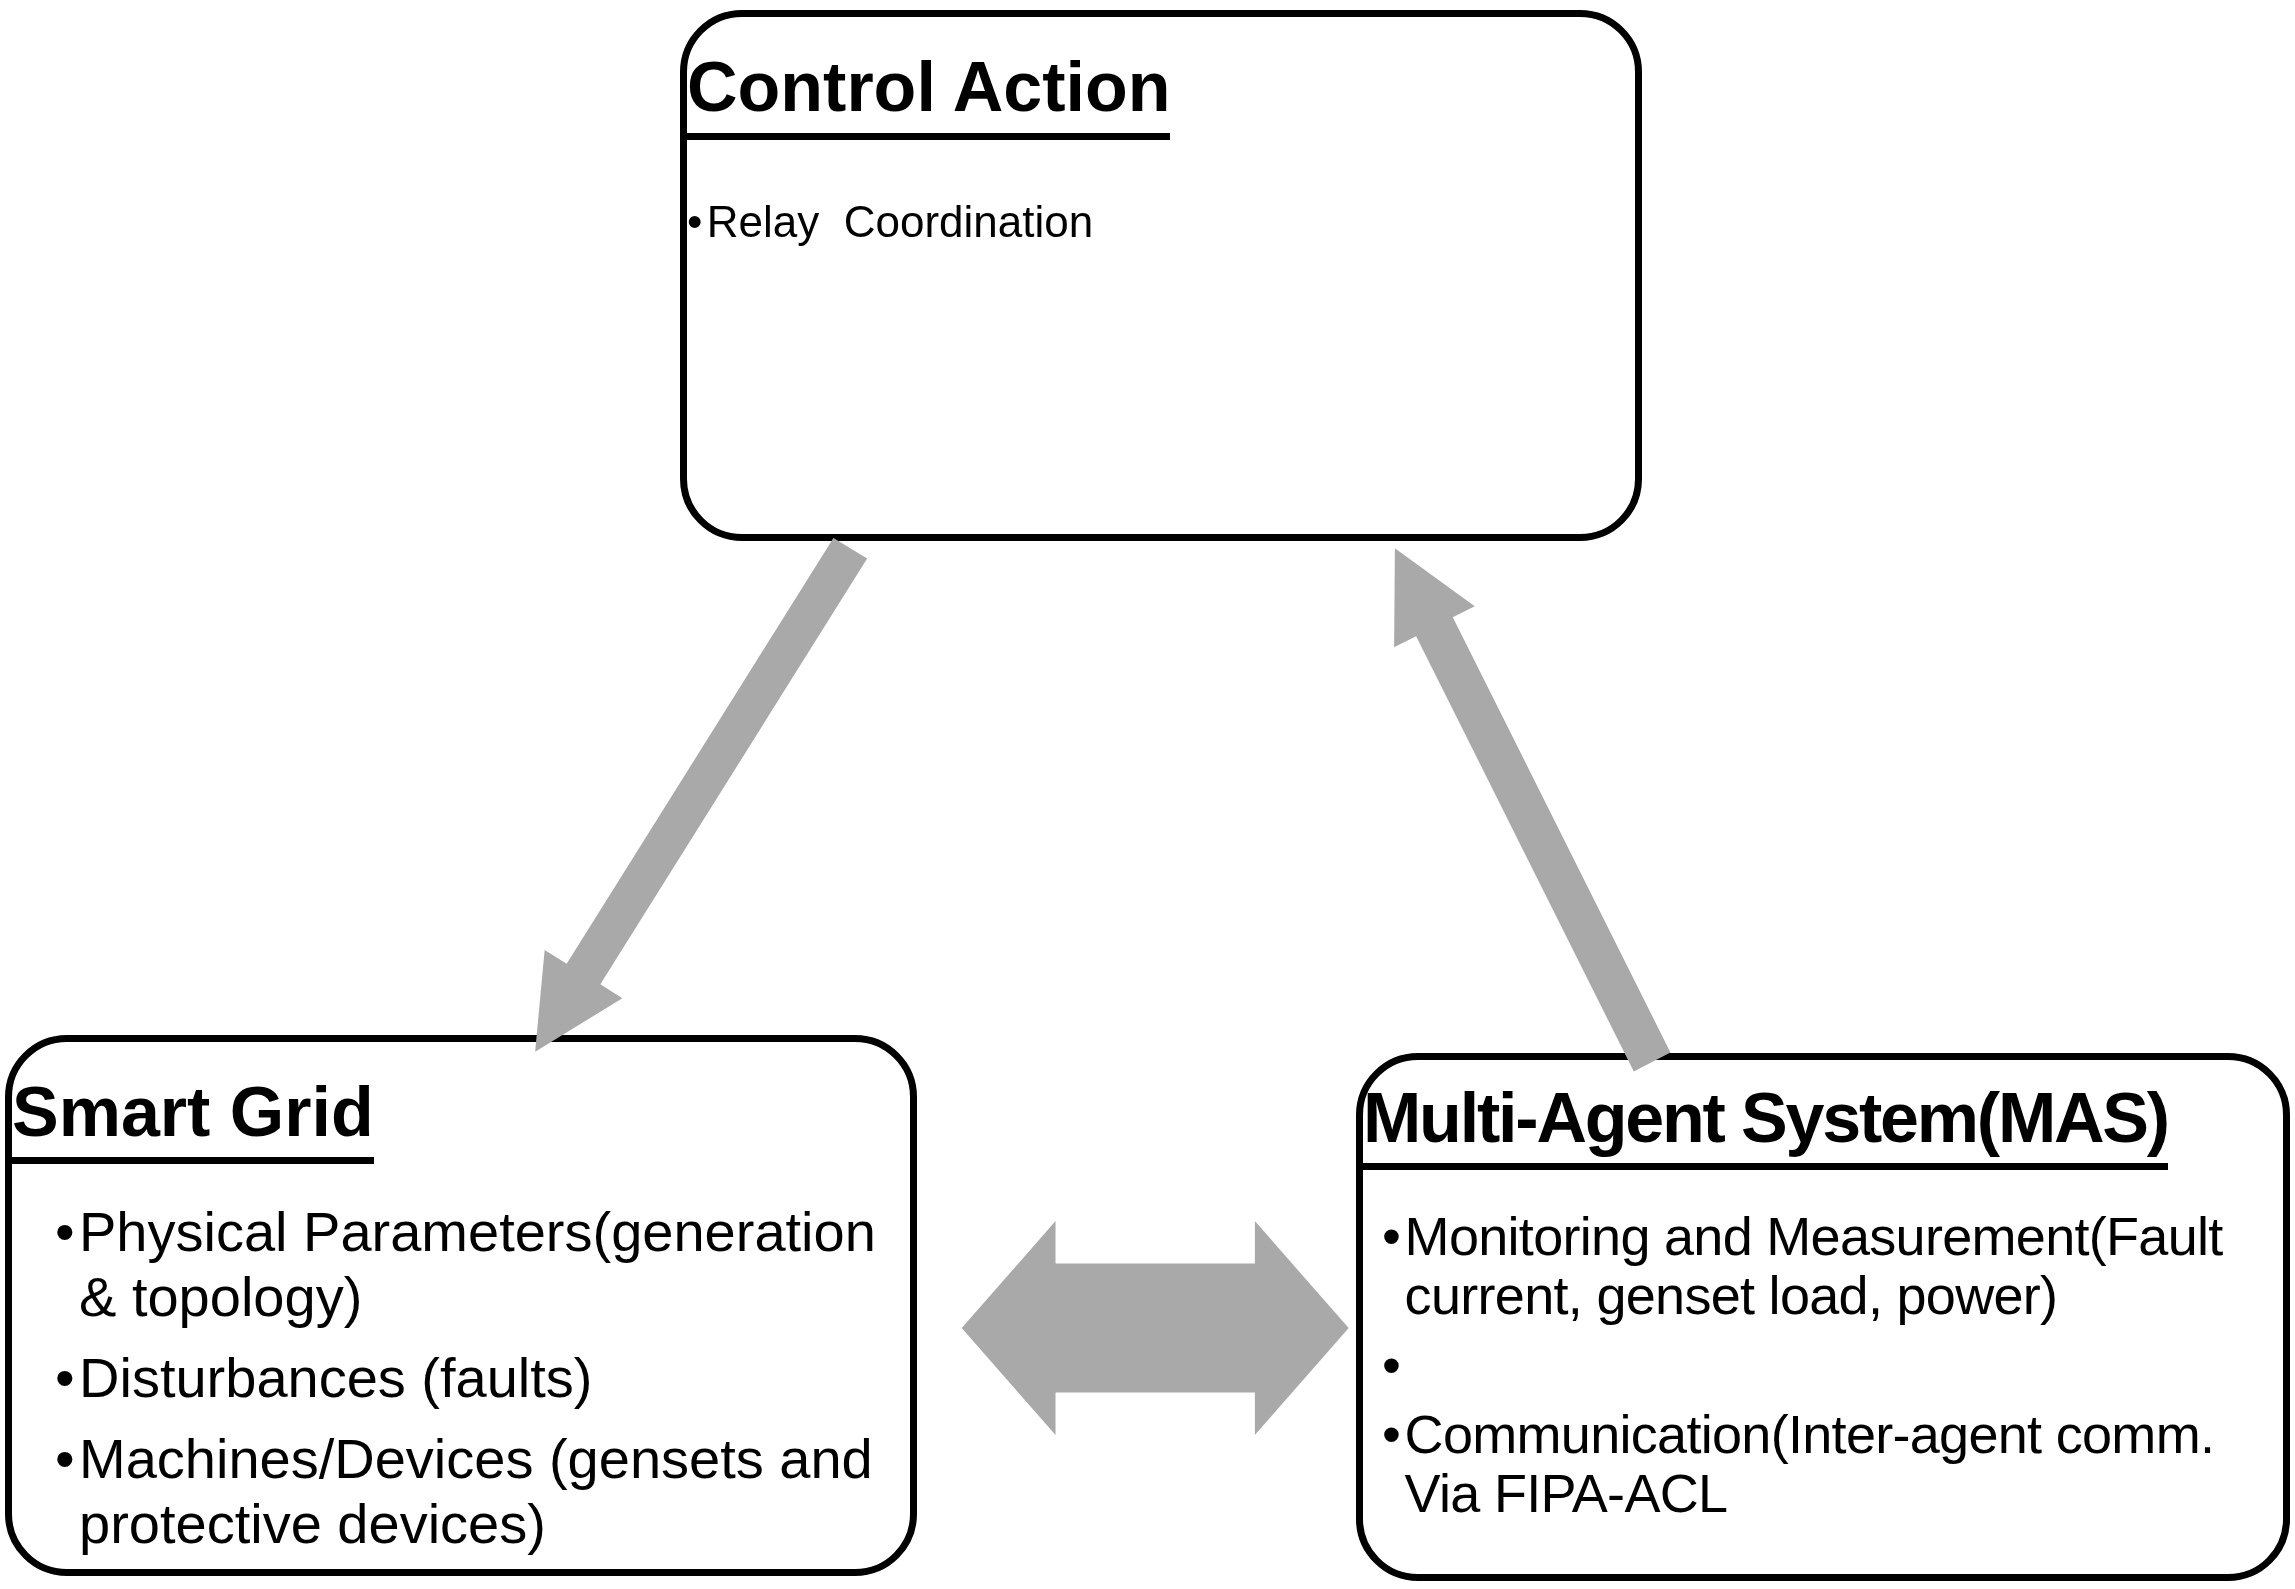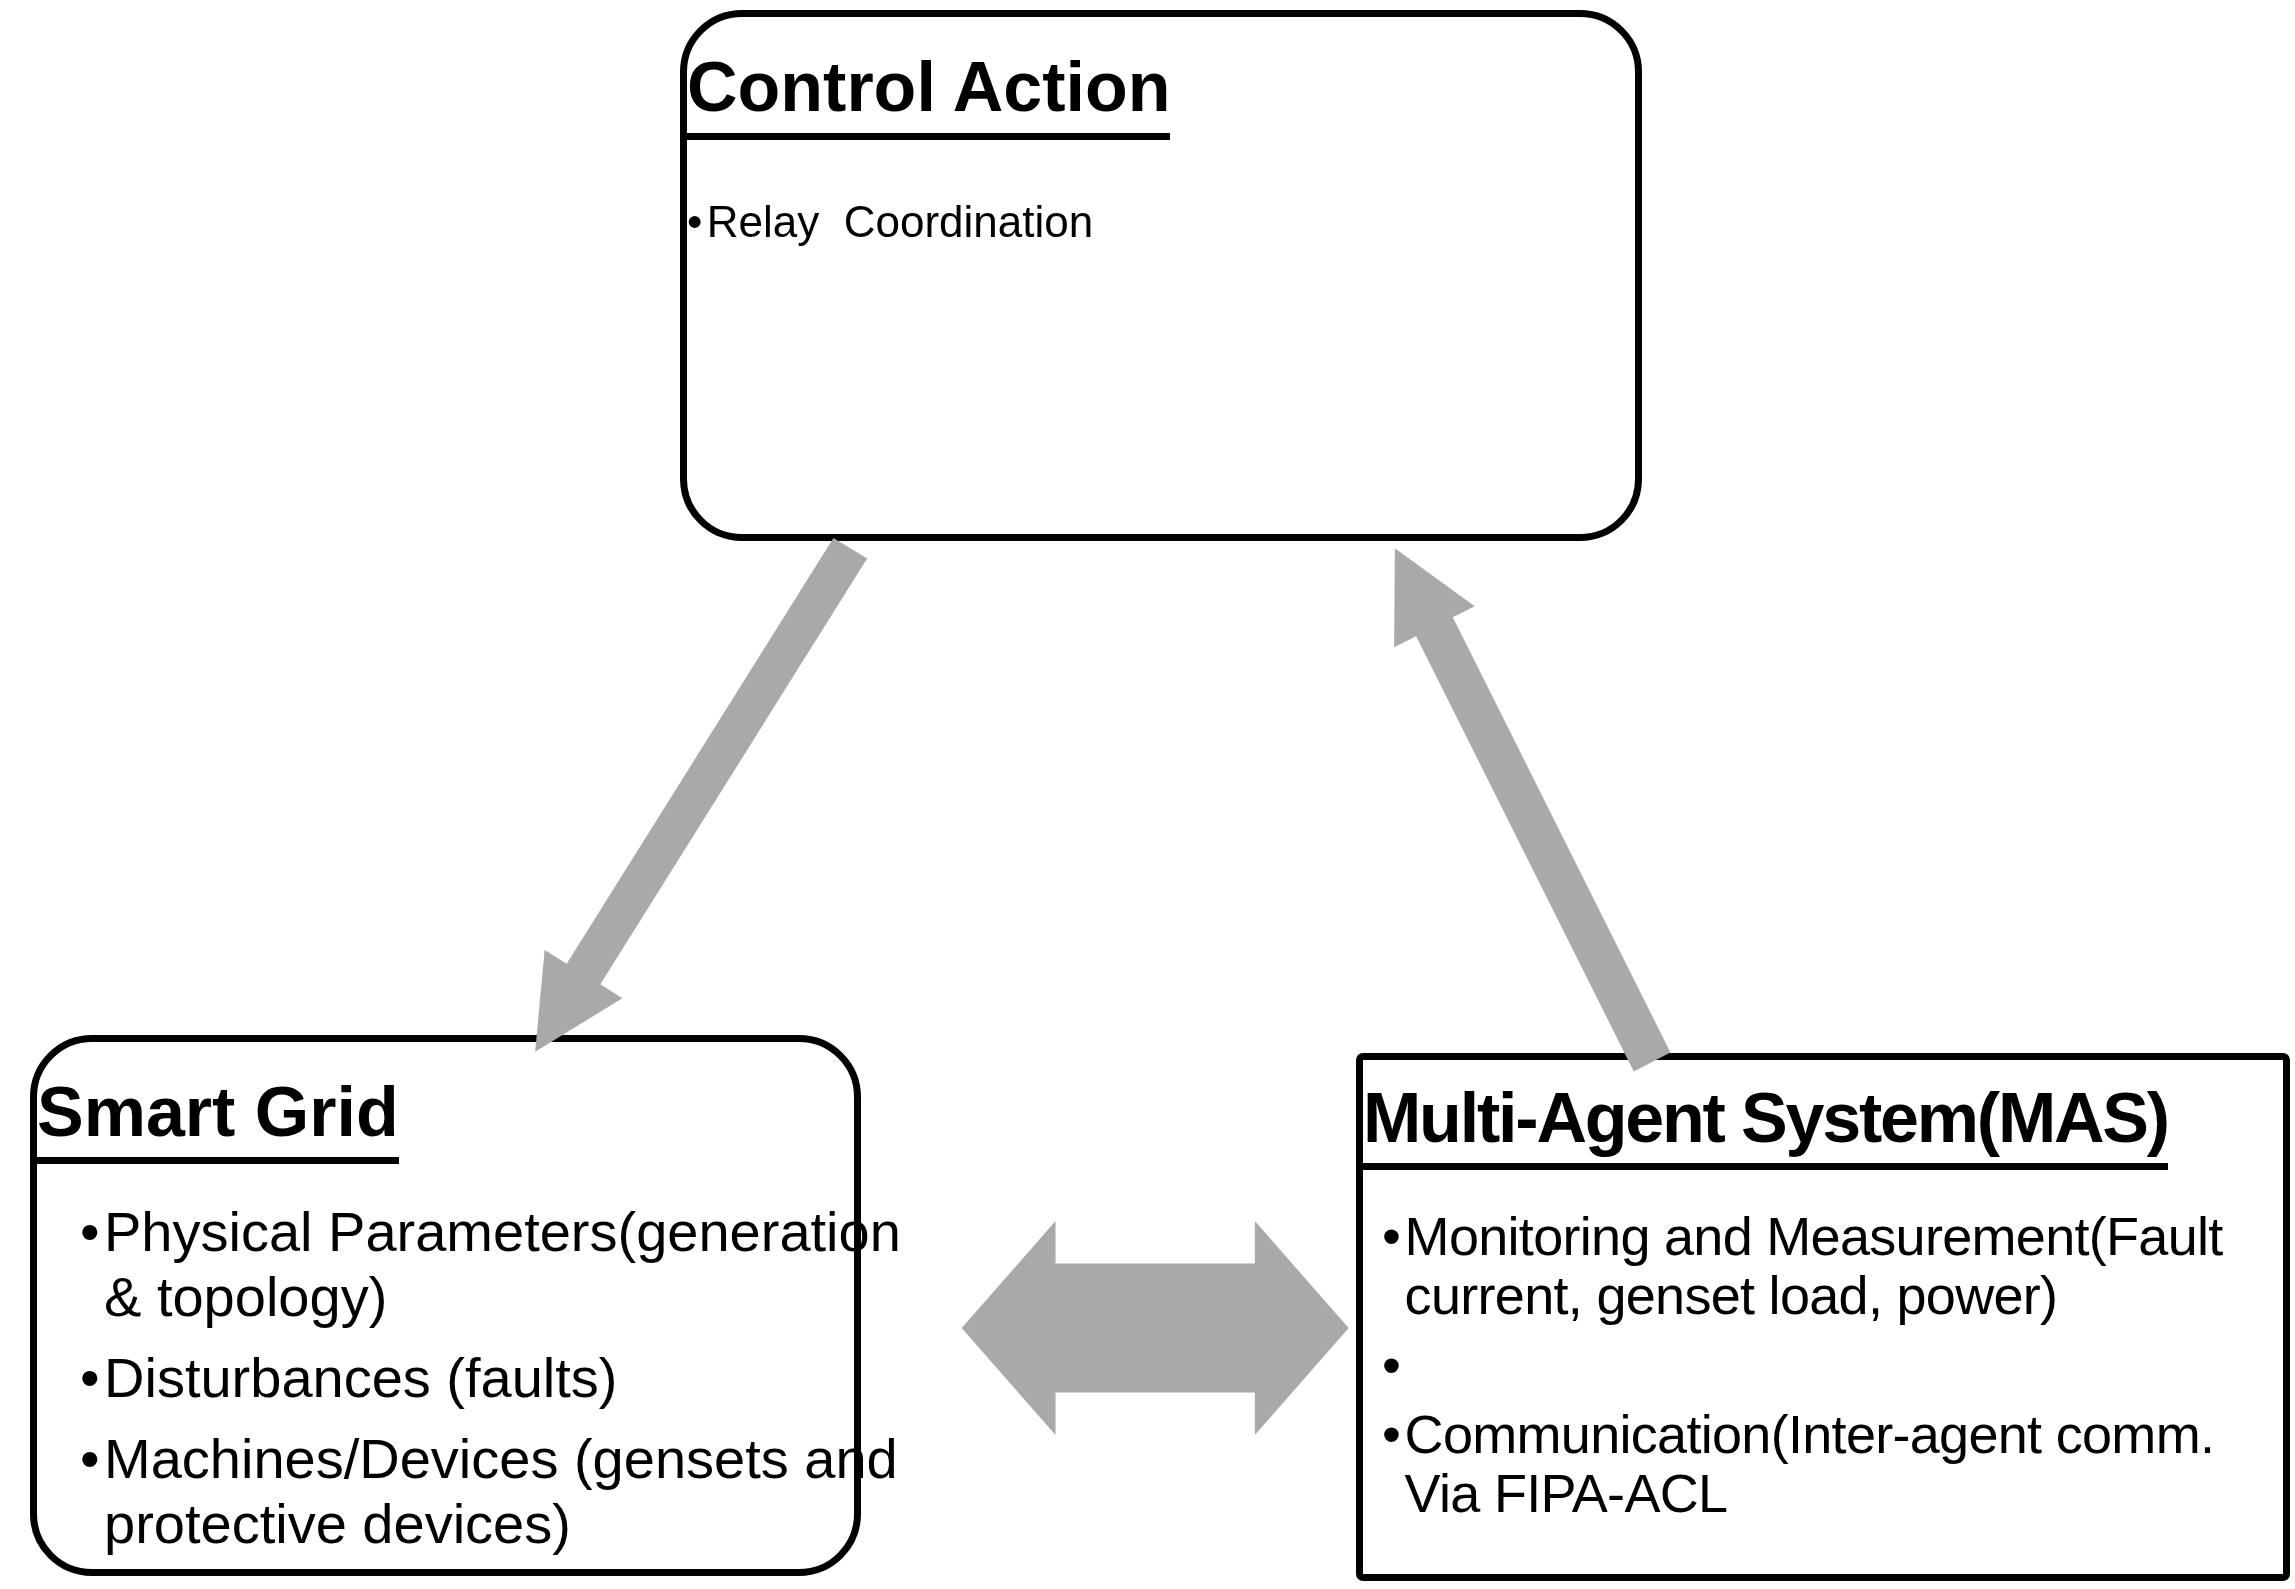--- a/index.html
+++ b/index.html
@@ -22,22 +22,22 @@
   }
   .box {
     position: absolute;
     background: #ffffff;
     border: 7.3px solid #000000;
     border-radius: 62px;
     box-sizing: border-box;
     z-index: 1;
   }
   #box-control { left: 680px;  top: 10.3px;   width: 962px; height: 531px; }
-  #box-smart   { left: 30px;   top: 1035px; width: 831px; height: 541px; }
-  #box-mas     { left: 1356px; top: 1053px; width: 934px; height: 528px; border-radius: 7px; }
+  #box-smart   { left: 5px;   top: 1035px; width: 912px; height: 541px; }
+  #box-mas     { left: 1356px; top: 1053px; width: 934px; height: 528px; }
 
   .box-title {
     font-size: 70px;
     font-weight: bold;
     line-height: 1.12;
     margin-top: 31px;
   }
   #box-mas .box-title { margin-top: 19px; letter-spacing: -2.2px; }
   .u {
     display: inline-block;

